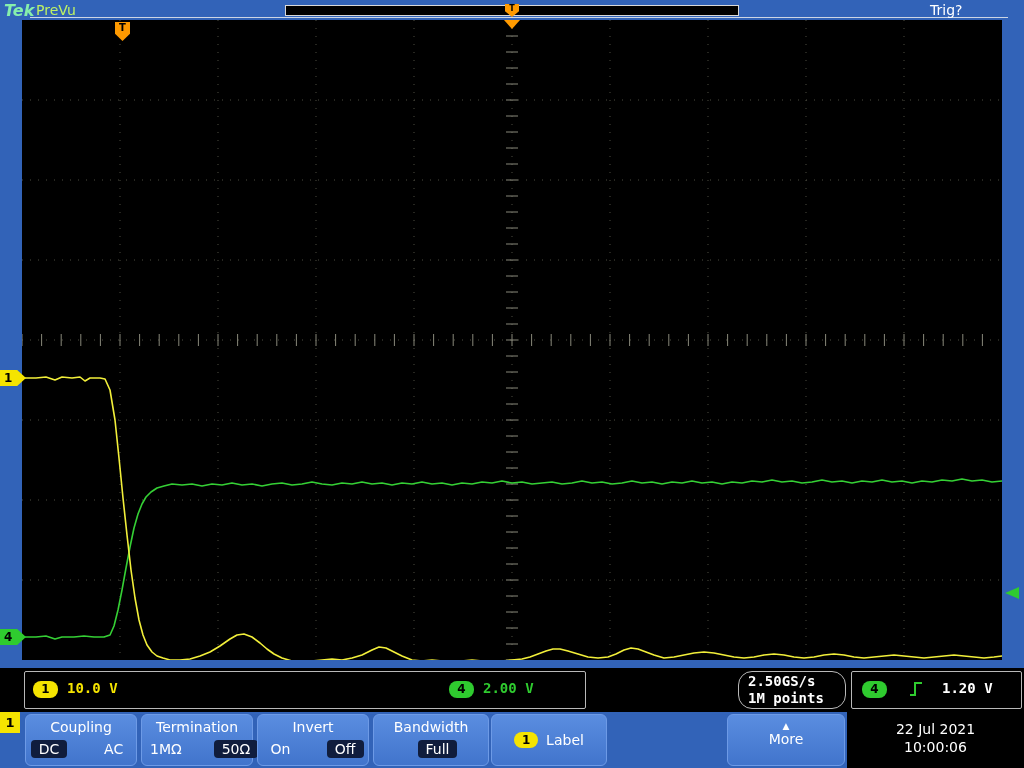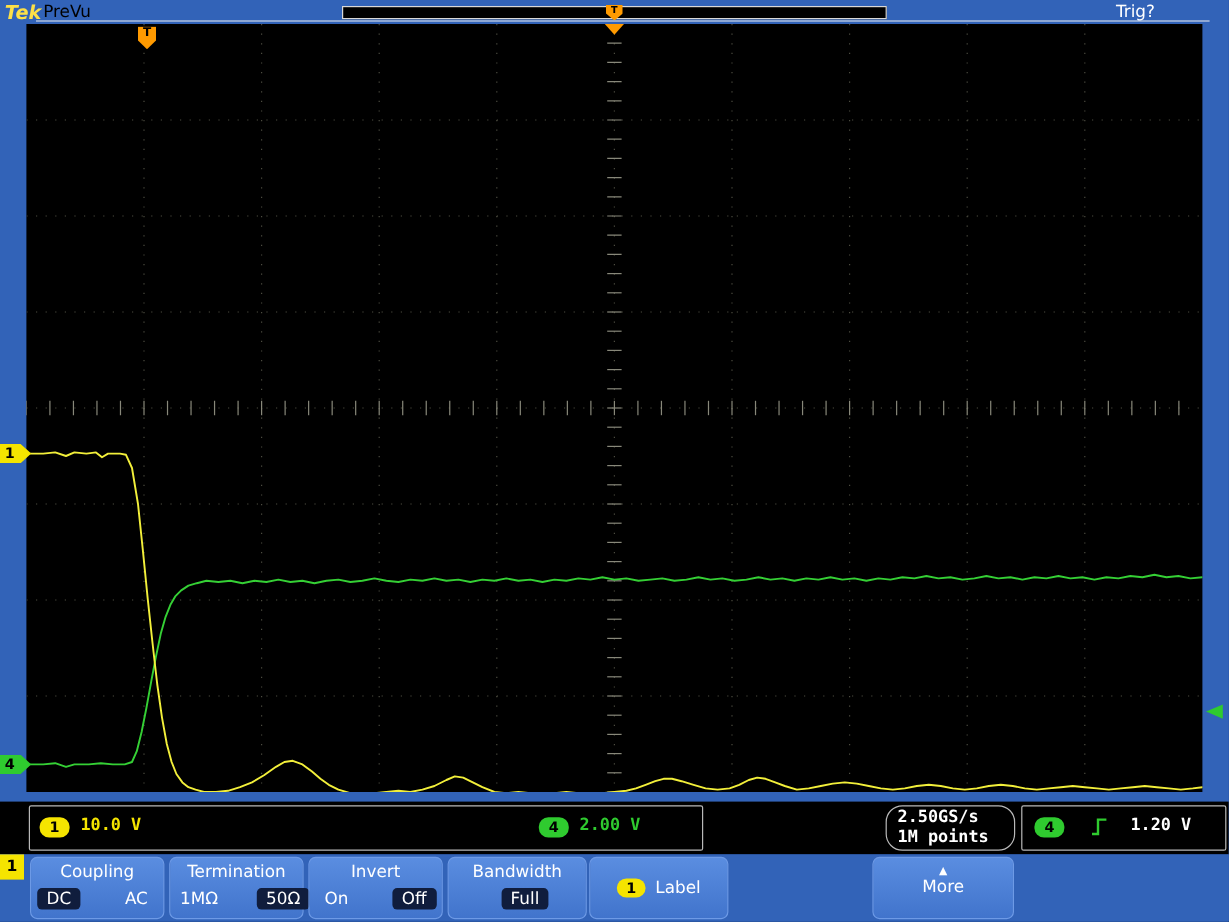--- a/index.html
+++ b/index.html
@@ -1,21 +1,21 @@
 <!DOCTYPE html>
 <html><head>
 <meta charset="utf-8">
 <style>
   html,body{margin:0;padding:0;width:1024px;height:768px;background:#3263b8;
     font-family:"DejaVu Sans","Liberation Sans",sans-serif;overflow:hidden;position:relative;}
   .abs{position:absolute;}
 
   
-  .tek-logo{left:4px;top:1px;color:#fde047;font-weight:bold;font-size:16px;font-style:italic;}
-  .prevu{left:36px;top:2px;color:#000000;font-size:14px;}
+  .tek-logo{left:4px;top:1px;color:#86efac;font-weight:bold;font-size:16px;font-style:italic;}
+  .prevu{left:36px;top:2px;color:#bef264;font-size:14px;}
   .top-underline{left:30px;top:17px;width:978px;height:1px;background:#cdd6e4;}
   .recordbar{left:285px;top:5px;width:452px;height:9px;background:#000;border:1px solid #d8d8d8;}
   .record-marker{left:calc(50% - 7px);top:-2px;width:14px;height:13px;background:#ff9a00;
     clip-path:polygon(0 0,100% 0,100% 55%,50% 100%,0 55%);
     color:#000;font-weight:bold;font-size:8px;text-align:center;line-height:9px;}
   .trig-status{left:930px;top:2px;color:#fff;font-size:14px;}
 
   
   .graticule{left:22px;top:20px;width:980px;height:640px;background:#000;}
   .gridline{stroke:#4c4c40;stroke-width:1;stroke-dasharray:1 7;}
@@ -271,13 +271,17 @@
   <div class="btn btn-label">
     <span class="label-badge">1</span>
     <span>Label</span>
   </div>
 
   <div class="btn btn-more">
     <div class="uparrow">▲</div>
     <div>More</div>
   </div>
 
+  <div class="datetime">
+    <div class="dt-date">22 Jul 2021</div>
+    <div class="dt-time">10:00:06</div>
+  </div>
 </div>
 
 </body></html>

